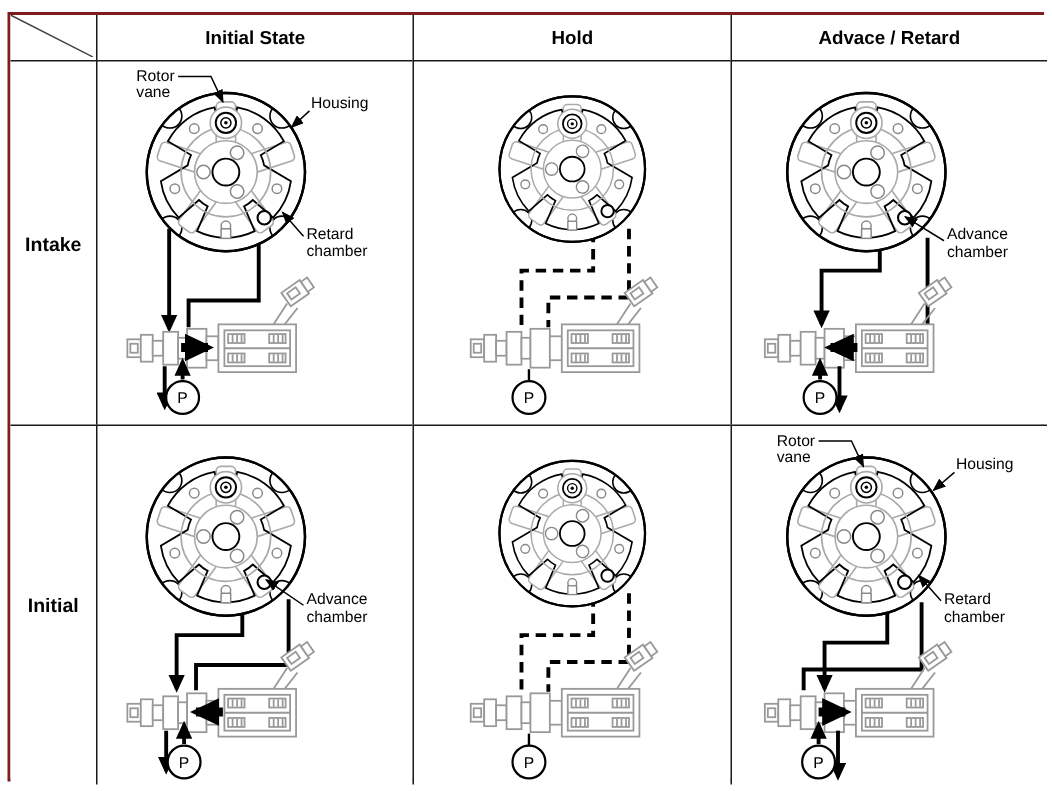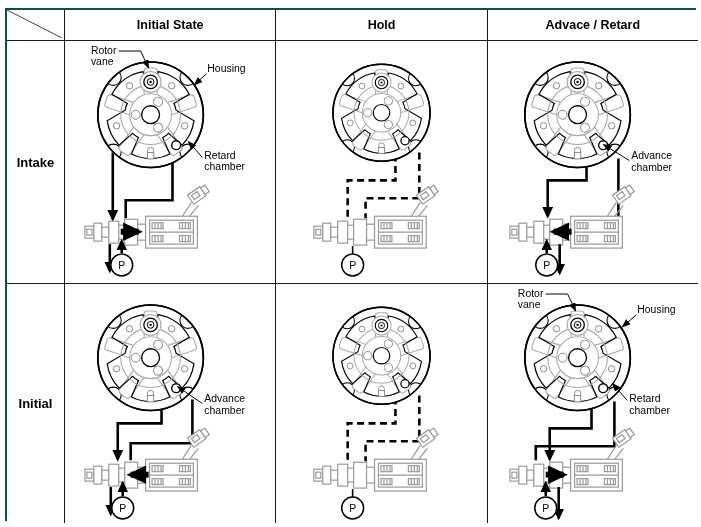--- a/index.html
+++ b/index.html
@@ -1,20 +1,20 @@
 <!DOCTYPE html>
 <html><head>
 <meta charset="utf-8">
 <style>
   html,body{margin:0;padding:0;background:#fff;}
   #page{position:relative;width:701px;height:527px;background:#fff;
         font-family:"Liberation Sans","DejaVu Sans",sans-serif;color:#000;}
   .tbl{position:absolute;left:5px;top:8px;width:691px;height:513px;
        display:grid;grid-template-columns:57px 211.4px 211.3px 211.3px;
-       grid-template-rows:30px 243px 240px;border:2px solid #14532d;box-sizing:border-box;text-align:center;}
+       grid-template-rows:30px 243px 240px;border:2px solid #7f1d1d;box-sizing:border-box;text-align:center;}
   .cell{border-left:1px solid #1a1a1a;border-top:1px solid #1a1a1a;
         box-sizing:border-box;position:relative;overflow:hidden;background:#fff;}
   .r0c0,.r0c1,.r0c2,.r0c3{border-top:none;}
   .r0c0,.r1c0,.r2c0{border-left:none;}
   .colhead{display:flex;align-items:center;justify-content:center;
            font-size:12.5px;font-weight:bold;}
   .rowhead{display:flex;align-items:center;justify-content:center;
            font-size:13px;font-weight:bold;}
   .dg{position:absolute;left:0;top:0;}
   svg text{font-family:"Liberation Sans","DejaVu Sans",sans-serif;}

